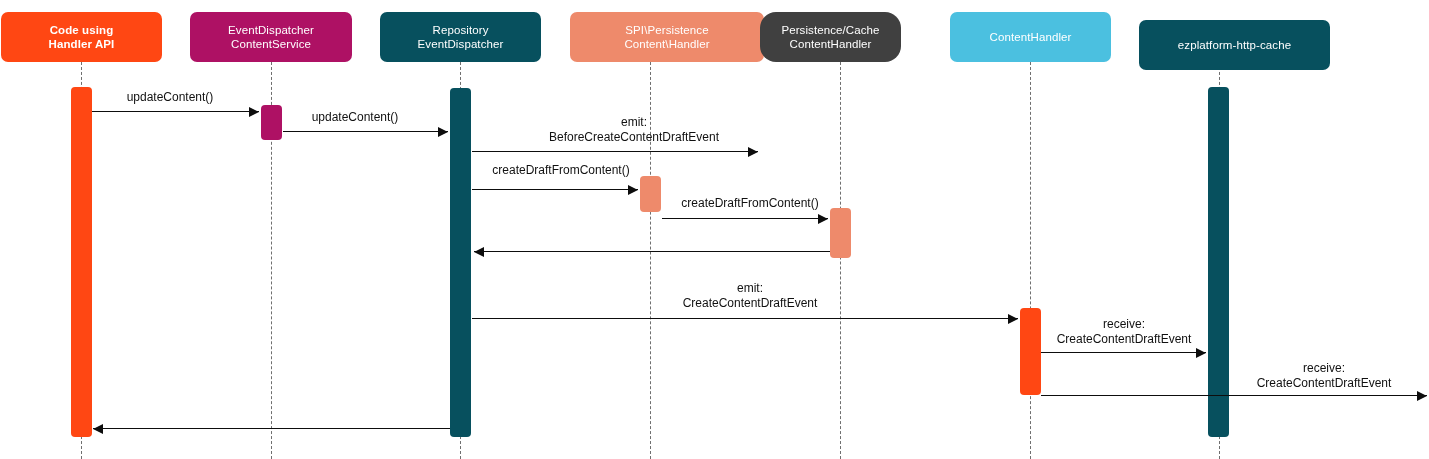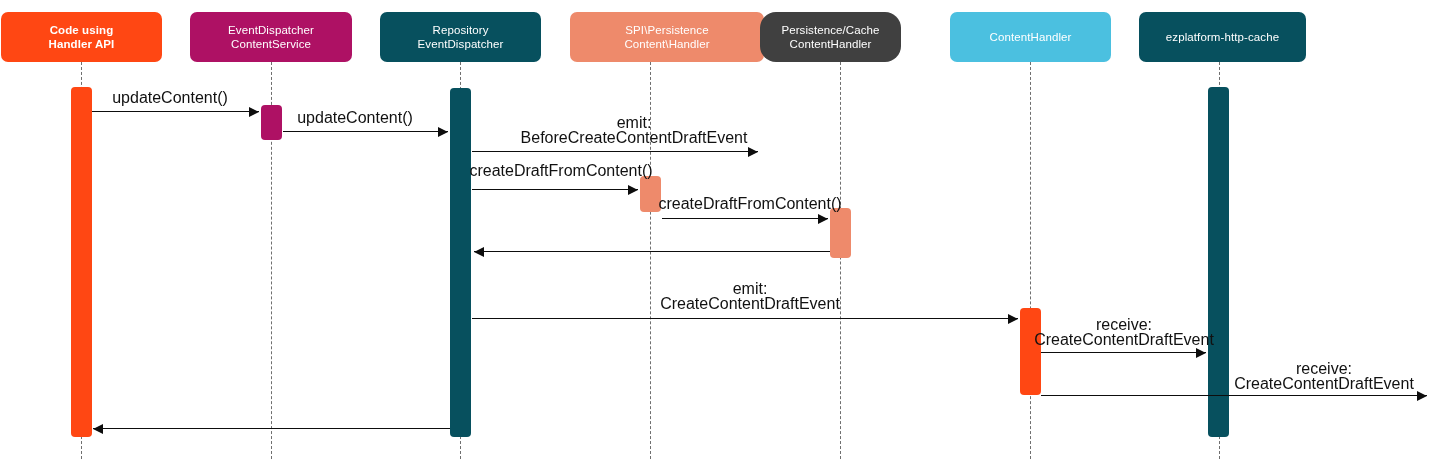--- a/index.html
+++ b/index.html
@@ -52,21 +52,21 @@
   .msg-arrow {
     position: absolute;
     width: 0; height: 0;
     border-top: 5px solid transparent;
     border-bottom: 5px solid transparent;
   }
   .msg-arrow.right { border-left: 10px solid #0d0d0d; }
   .msg-arrow.left  { border-right: 10px solid #0d0d0d; }
   .msg-label {
     position: absolute;
-    font-size: 16px;
+    font-size: 12px;
     line-height: 15px;
     color: #111111;
     text-align: center;
     white-space: pre-line;
     transform: translateX(-50%);
   }
 </style>
 </head>
 <body>
 
@@ -121,14 +121,14 @@
 Handler API</span></div>
     <div class="participant-box" style="left: 190px; width: 162px; background: rgb(174, 17, 100); color: rgb(255, 255, 255);"><span>EventDispatcher
 ContentService</span></div>
     <div class="participant-box" style="left: 380px; width: 161px; background: rgb(7, 80, 94); color: rgb(255, 255, 255);"><span>Repository
 EventDispatcher</span></div>
     <div class="participant-box" style="left: 570px; width: 194px; background: rgb(238, 138, 107); color: rgb(255, 255, 255);"><span>SPI\Persistence
 Content\Handler</span></div>
     <div class="participant-box" style="left: 760px; width: 141px; background: #404040; color: rgb(255, 255, 255); border-radius: 16px;"><span>Persistence/Cache
 ContentHandler</span></div>
     <div class="participant-box" style="left: 950px; width: 161px; background: rgb(75, 192, 224); color: rgb(255, 255, 255);"><span>ContentHandler</span></div>
-    <div class="participant-box" style="left: 1139px; width: 167px; background: rgb(7, 80, 94); color: rgb(255, 255, 255);"><span>ezplatform-http-cache</span></div>
+    <div class="participant-box" style="left: 1139px; width: 191px; background: rgb(7, 80, 94); color: rgb(255, 255, 255); margin-top: 8px;"><span>ezplatform-http-cache</span></div>
   </div>
 
 </body></html>

